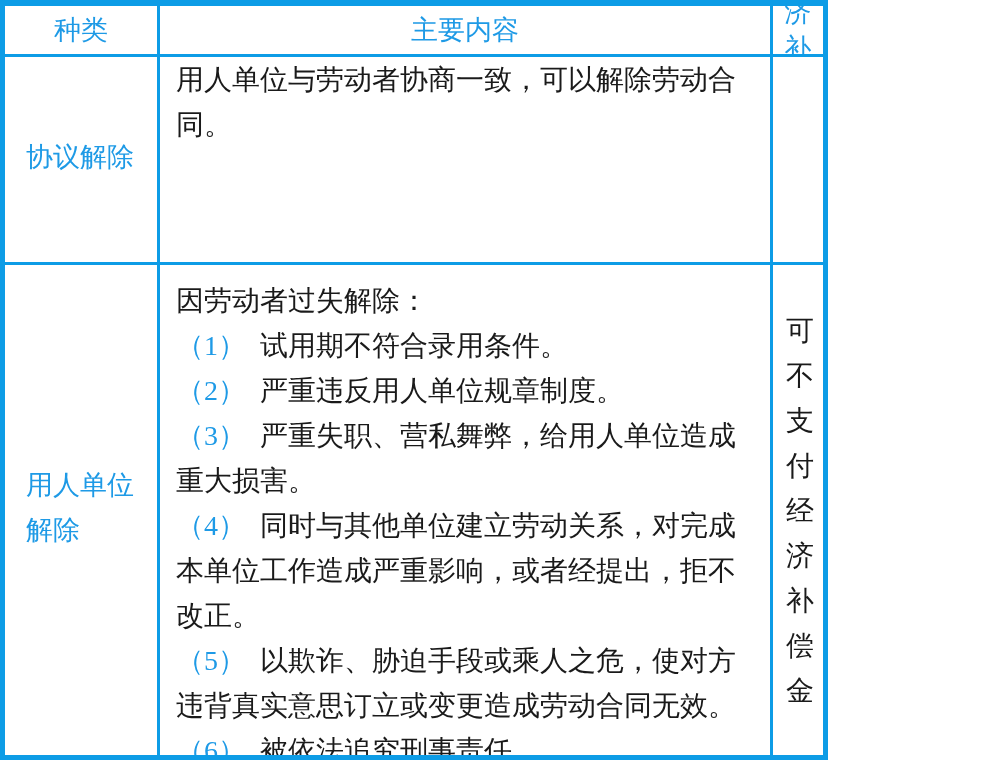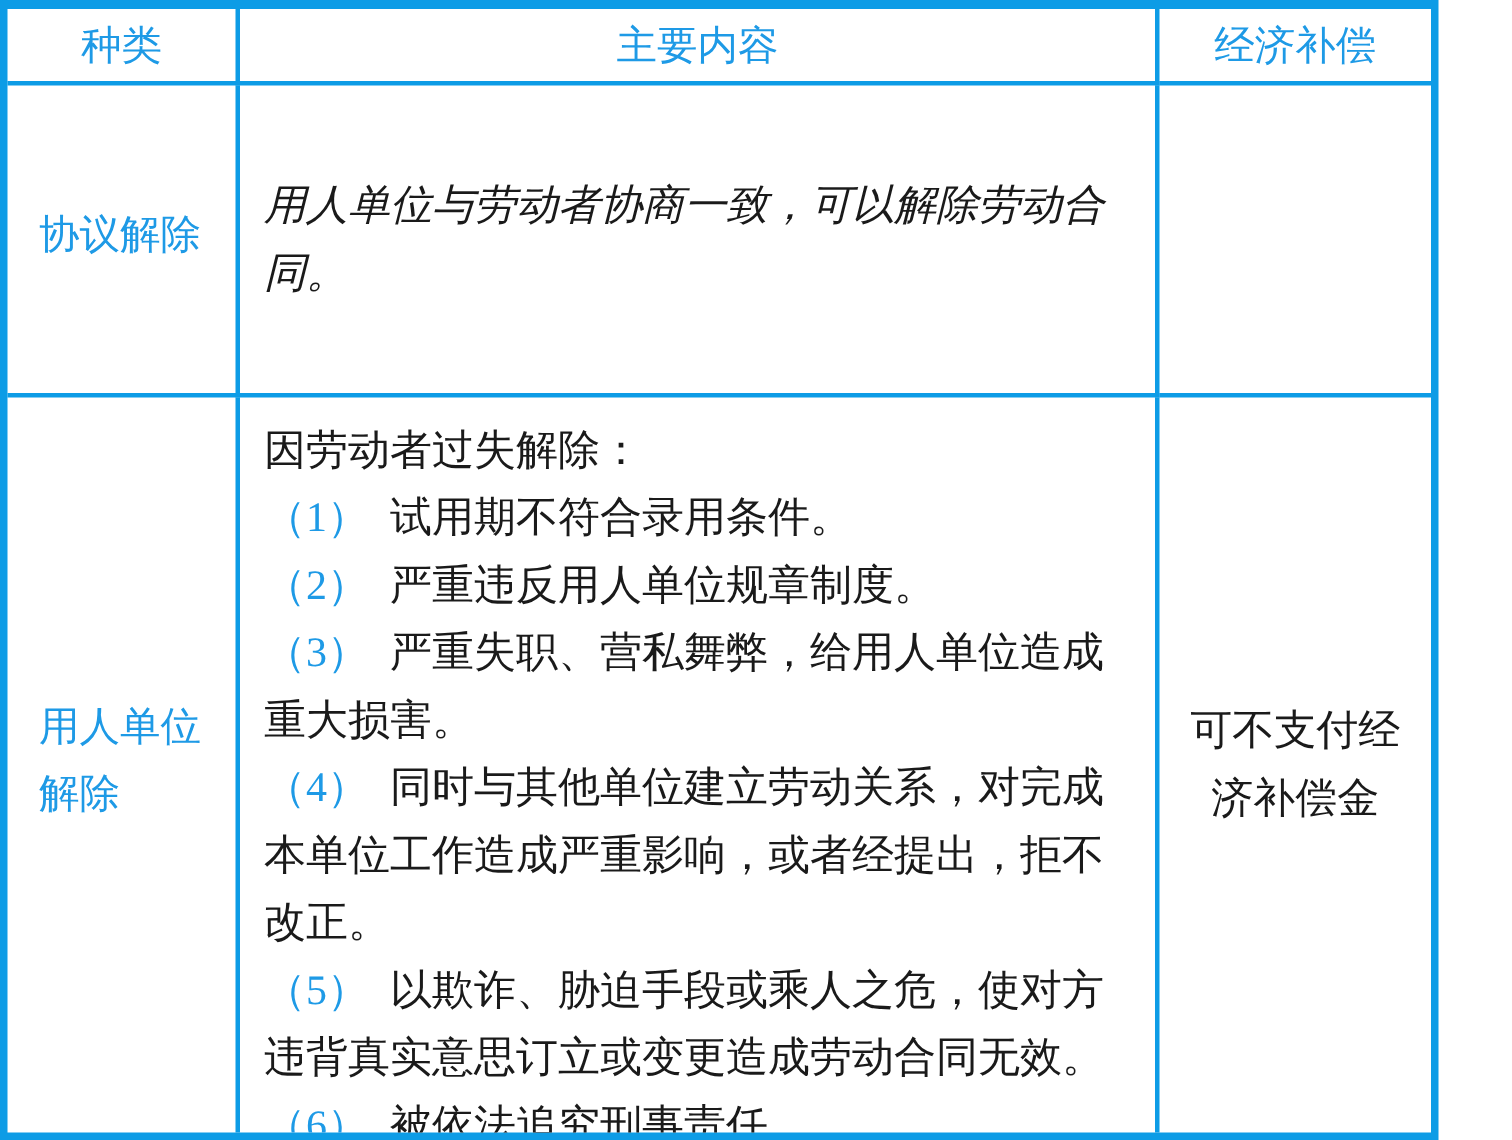--- a/index.html
+++ b/index.html
@@ -8,21 +8,21 @@
     --ink:#1a1a1a;
   }
   *{margin:0;padding:0;box-sizing:border-box;}
   body{
     width:1008px;height:760px;
     background:#ffffff;
     font-family:"Liberation Serif", serif;
     overflow:hidden;
   }
   .table{
-    width:959px;height:760px;
+    width:828px;height:760px;
     border:5px solid var(--border);
     border-top-width:6px;
     display:grid;
     grid-template-columns:155px 613px 1fr;
     grid-template-rows:51px 208px 1fr;
     background:#ffffff;
   }
   .cell{
     border-right:3px solid var(--border);
     border-bottom:3px solid var(--border);
@@ -42,21 +42,21 @@
     font-family:Liberation Mono, monospace;
     font-size:27px;line-height:45px;
     color:var(--accent);
   }
   .content-cell{
     color:var(--ink);
     font-size:28px;line-height:45px;
     padding-left:16px;padding-right:14px;
   }
   .content-cell.middle{
-    display:flex;align-items:center;font-style:italic;
+    display:flex;align-items:flex-start;
   }
   .content-cell.top{
     padding-top:13px;
   }
   .comp-cell{
     color:var(--ink);
     font-size:28px;line-height:45px;
     padding-left:13px;padding-right:13px;
     display:flex;flex-direction:column;justify-content:center;
   }

